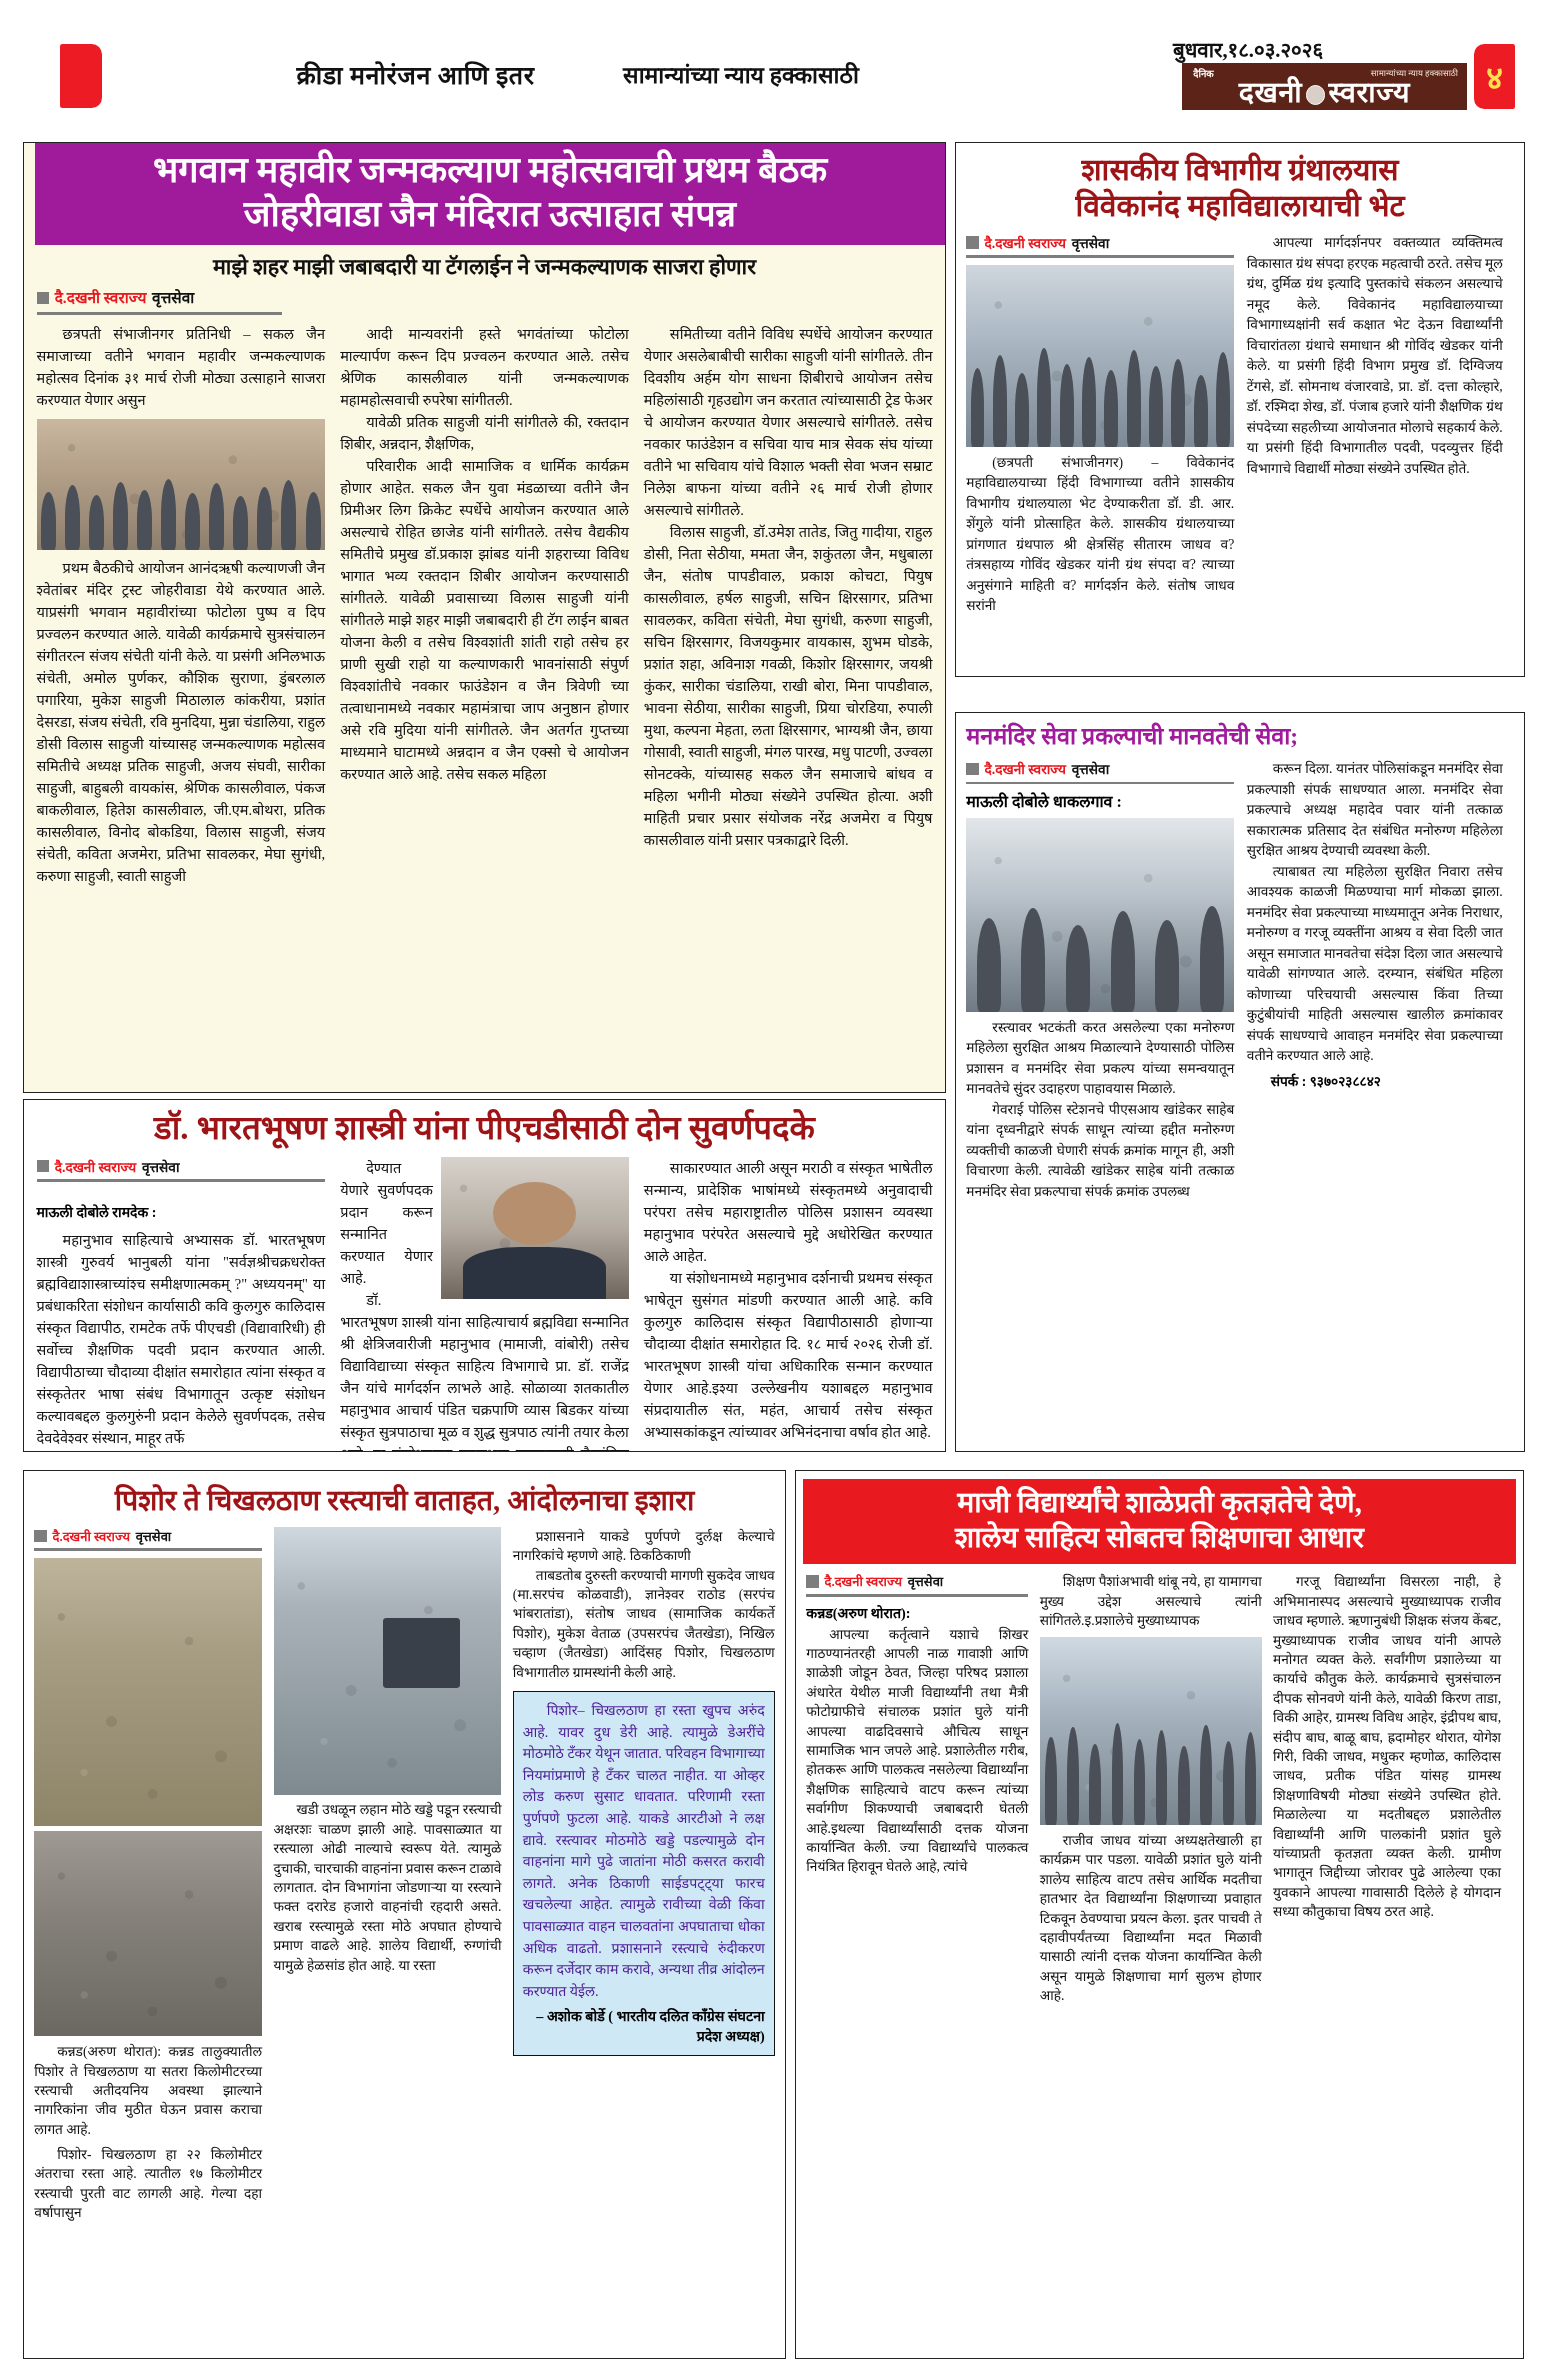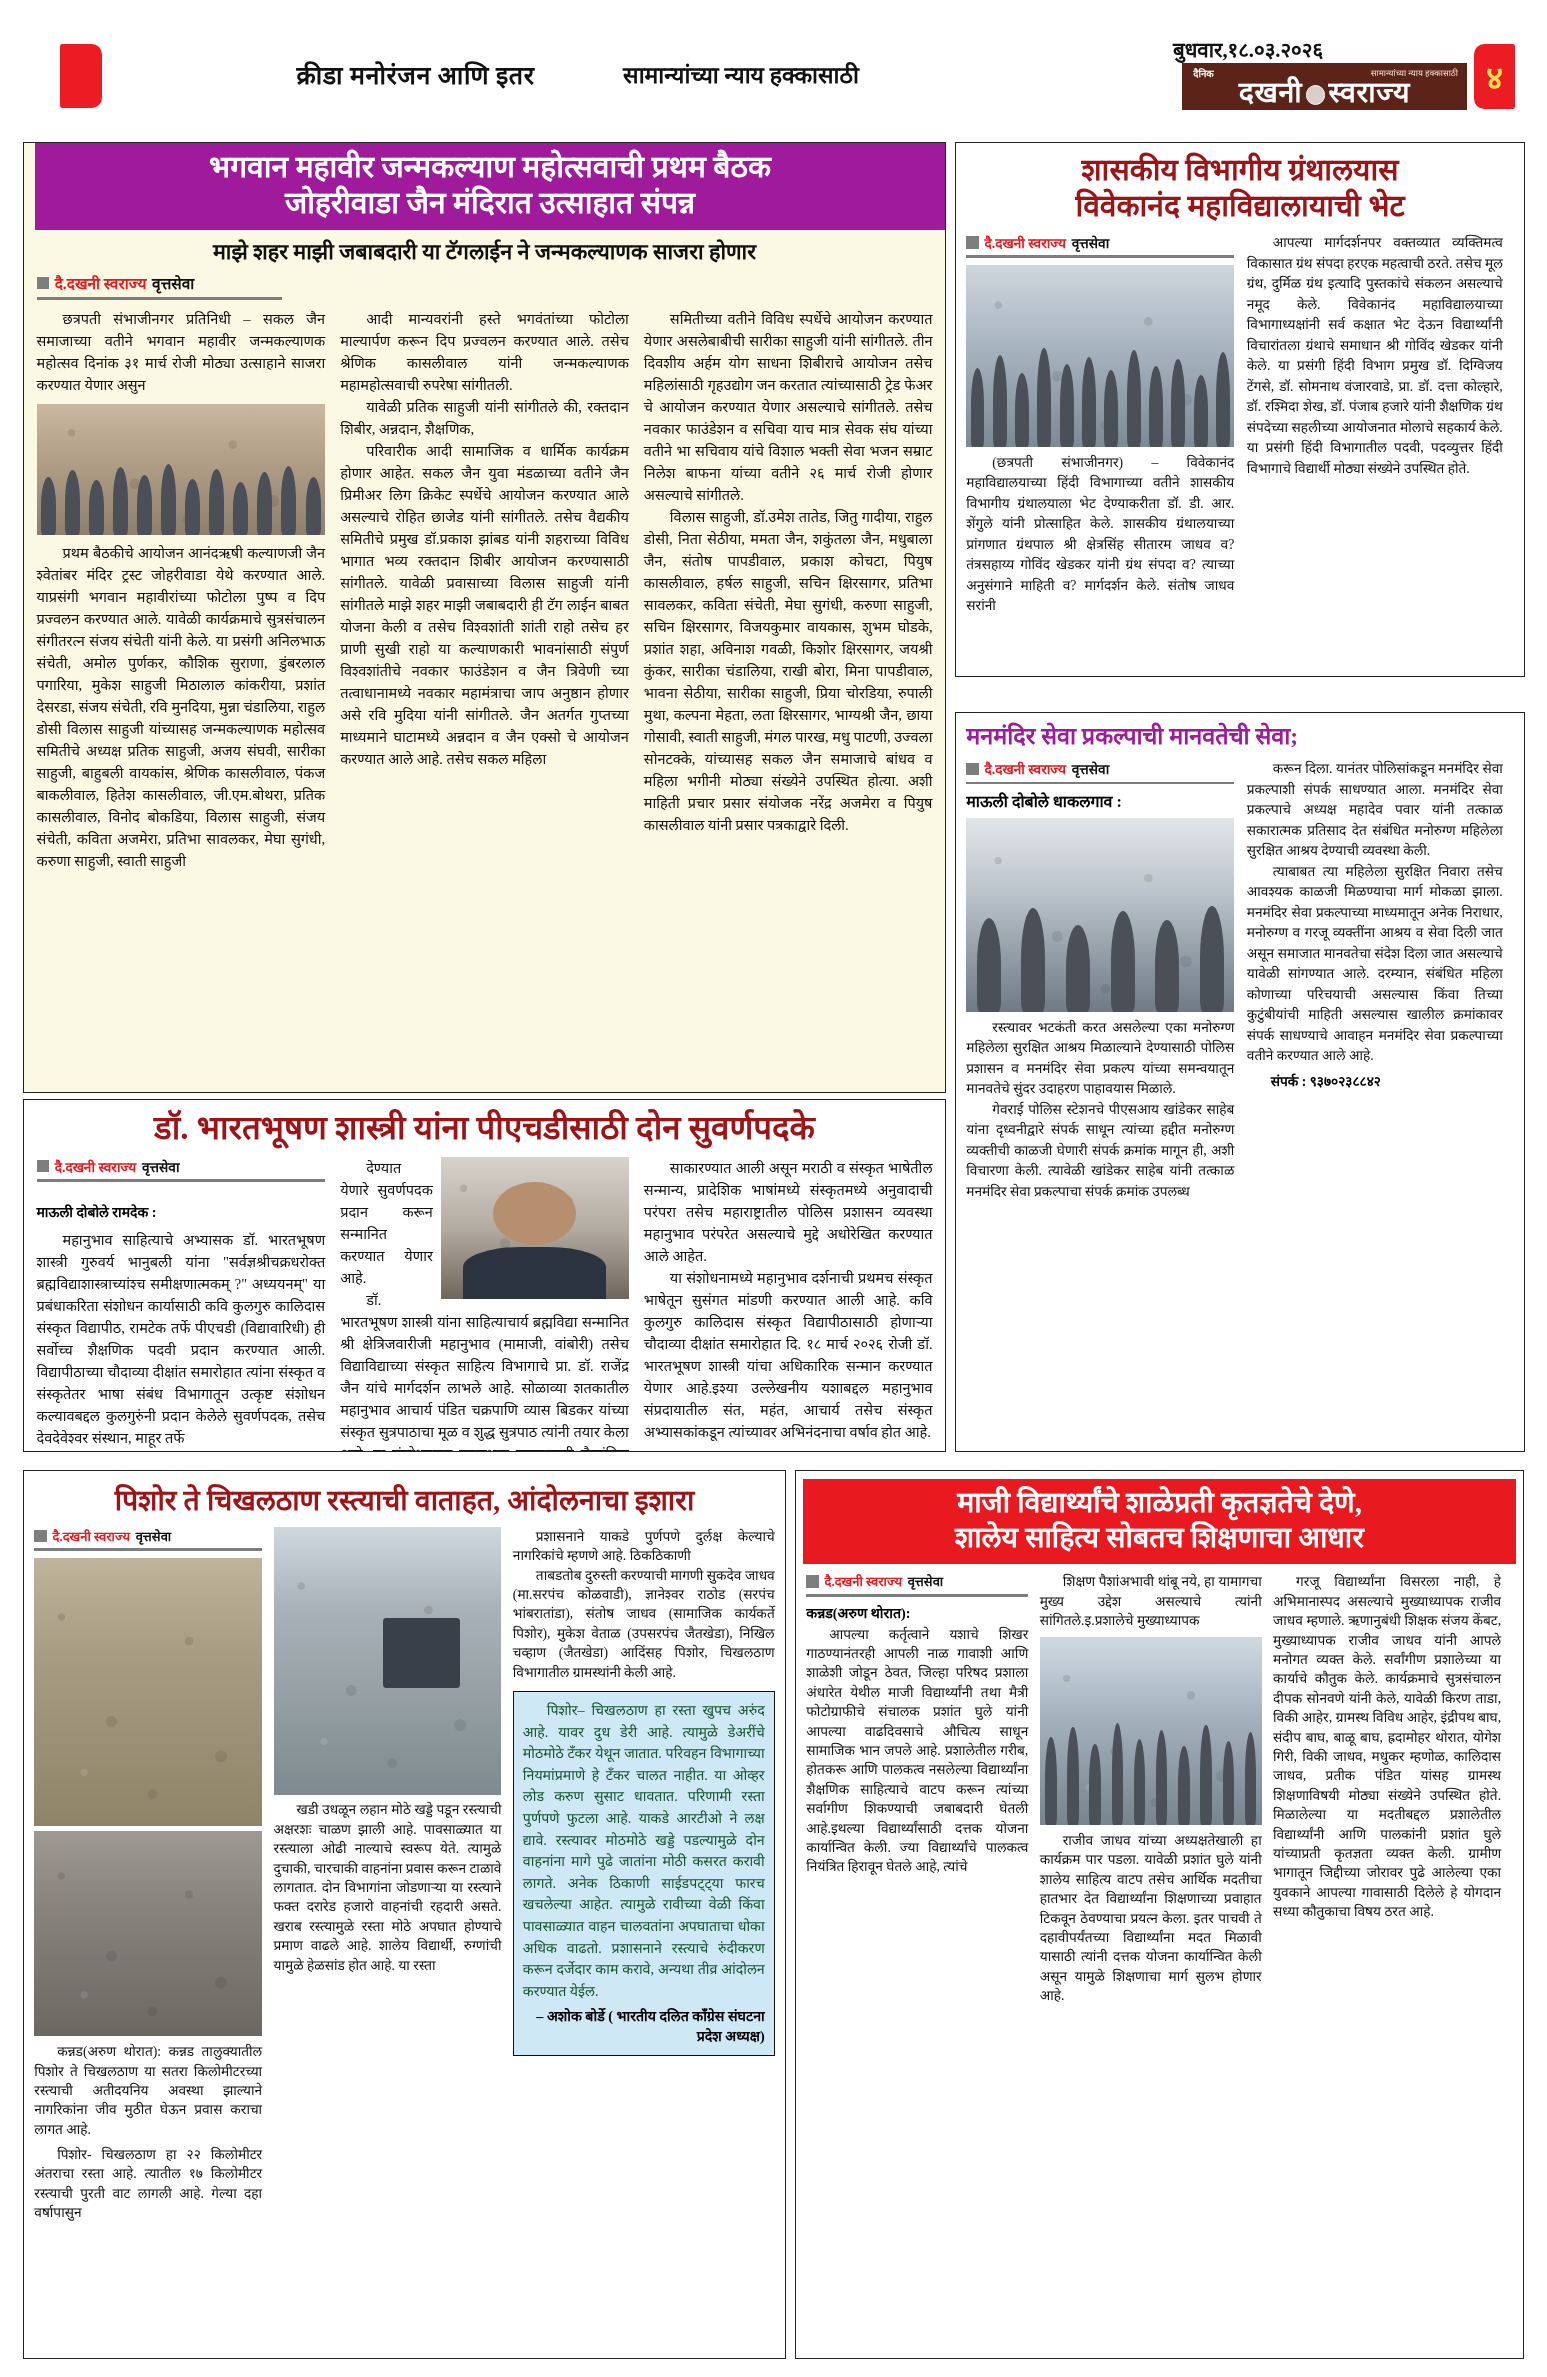--- a/index.html
+++ b/index.html
@@ -113,21 +113,21 @@
   }
   .ph-people { position:absolute; left:0; right:0; bottom:0; height:62%;
     display:flex; align-items:flex-end; justify-content:space-around; }
   .ph-people span { display:block; width:5.2%; background:#4a4f58; border-radius:50% 50% 12% 12%; }
 
   .caption { font-size:13.7px; line-height:19.4px; text-align:justify; color:#111; }
 
   .quotebox {
     background:#cfe8f5; border:1.7px solid #111; padding:8px 9px;
   }
-  .quotebox .qt { font-size:14.2px; line-height:21.6px; text-align:justify; color:#14532d; }
+  .quotebox .qt { font-size:14.2px; line-height:21.6px; text-align:justify; color:#4c1d95; }
   .quotebox .qt p { text-indent:24px; }
   .quotebox .attrib { margin-top:3.4px; font-size:14.2px; line-height:20.5px; text-align:right; font-weight:bold; }
 </style>
 </head>
 <body>
 
 <div class="page">
 
   <div class="masthead">
     <div class="mh-redblock"></div>
@@ -139,21 +139,21 @@
       <div class="lg-tag">सामान्यांच्या न्याय हक्कासाठी</div>
       <div class="lg-main">
         <span>दखनी</span><span class="dot"></span><span>स्वराज्य</span>
       </div>
     </div>
     <div class="mh-pagebox">४</div>
   </div>
 
   <div class="box cream" style="left:23px; top:142px; width:923px; height:951px;">
 
-    <div class="hdr-banner-magenta" style="font-size:30px;margin-left:11px;">
+    <div class="hdr-banner-magenta" style="font-size:36px;margin-left:11px;">
       <div>भगवान महावीर जन्मकल्याण महोत्सवाची प्रथम बैठक</div>
       <div>जोहरीवाडा जैन मंदिरात उत्साहात संपन्न</div>
     </div>
 
     <div class="subhead" style="font-size:21.6px; padding:9px 12.5px 3.4px;">माझे शहर माझी जबाबदारी या टॅगलाईन ने जन्मकल्याणक साजरा होणार</div>
 
     <div style="padding:3.4px 12.5px 0;">
       <div style="width:245px;">
         <div class="byline">
           <span class="sq"></span>

